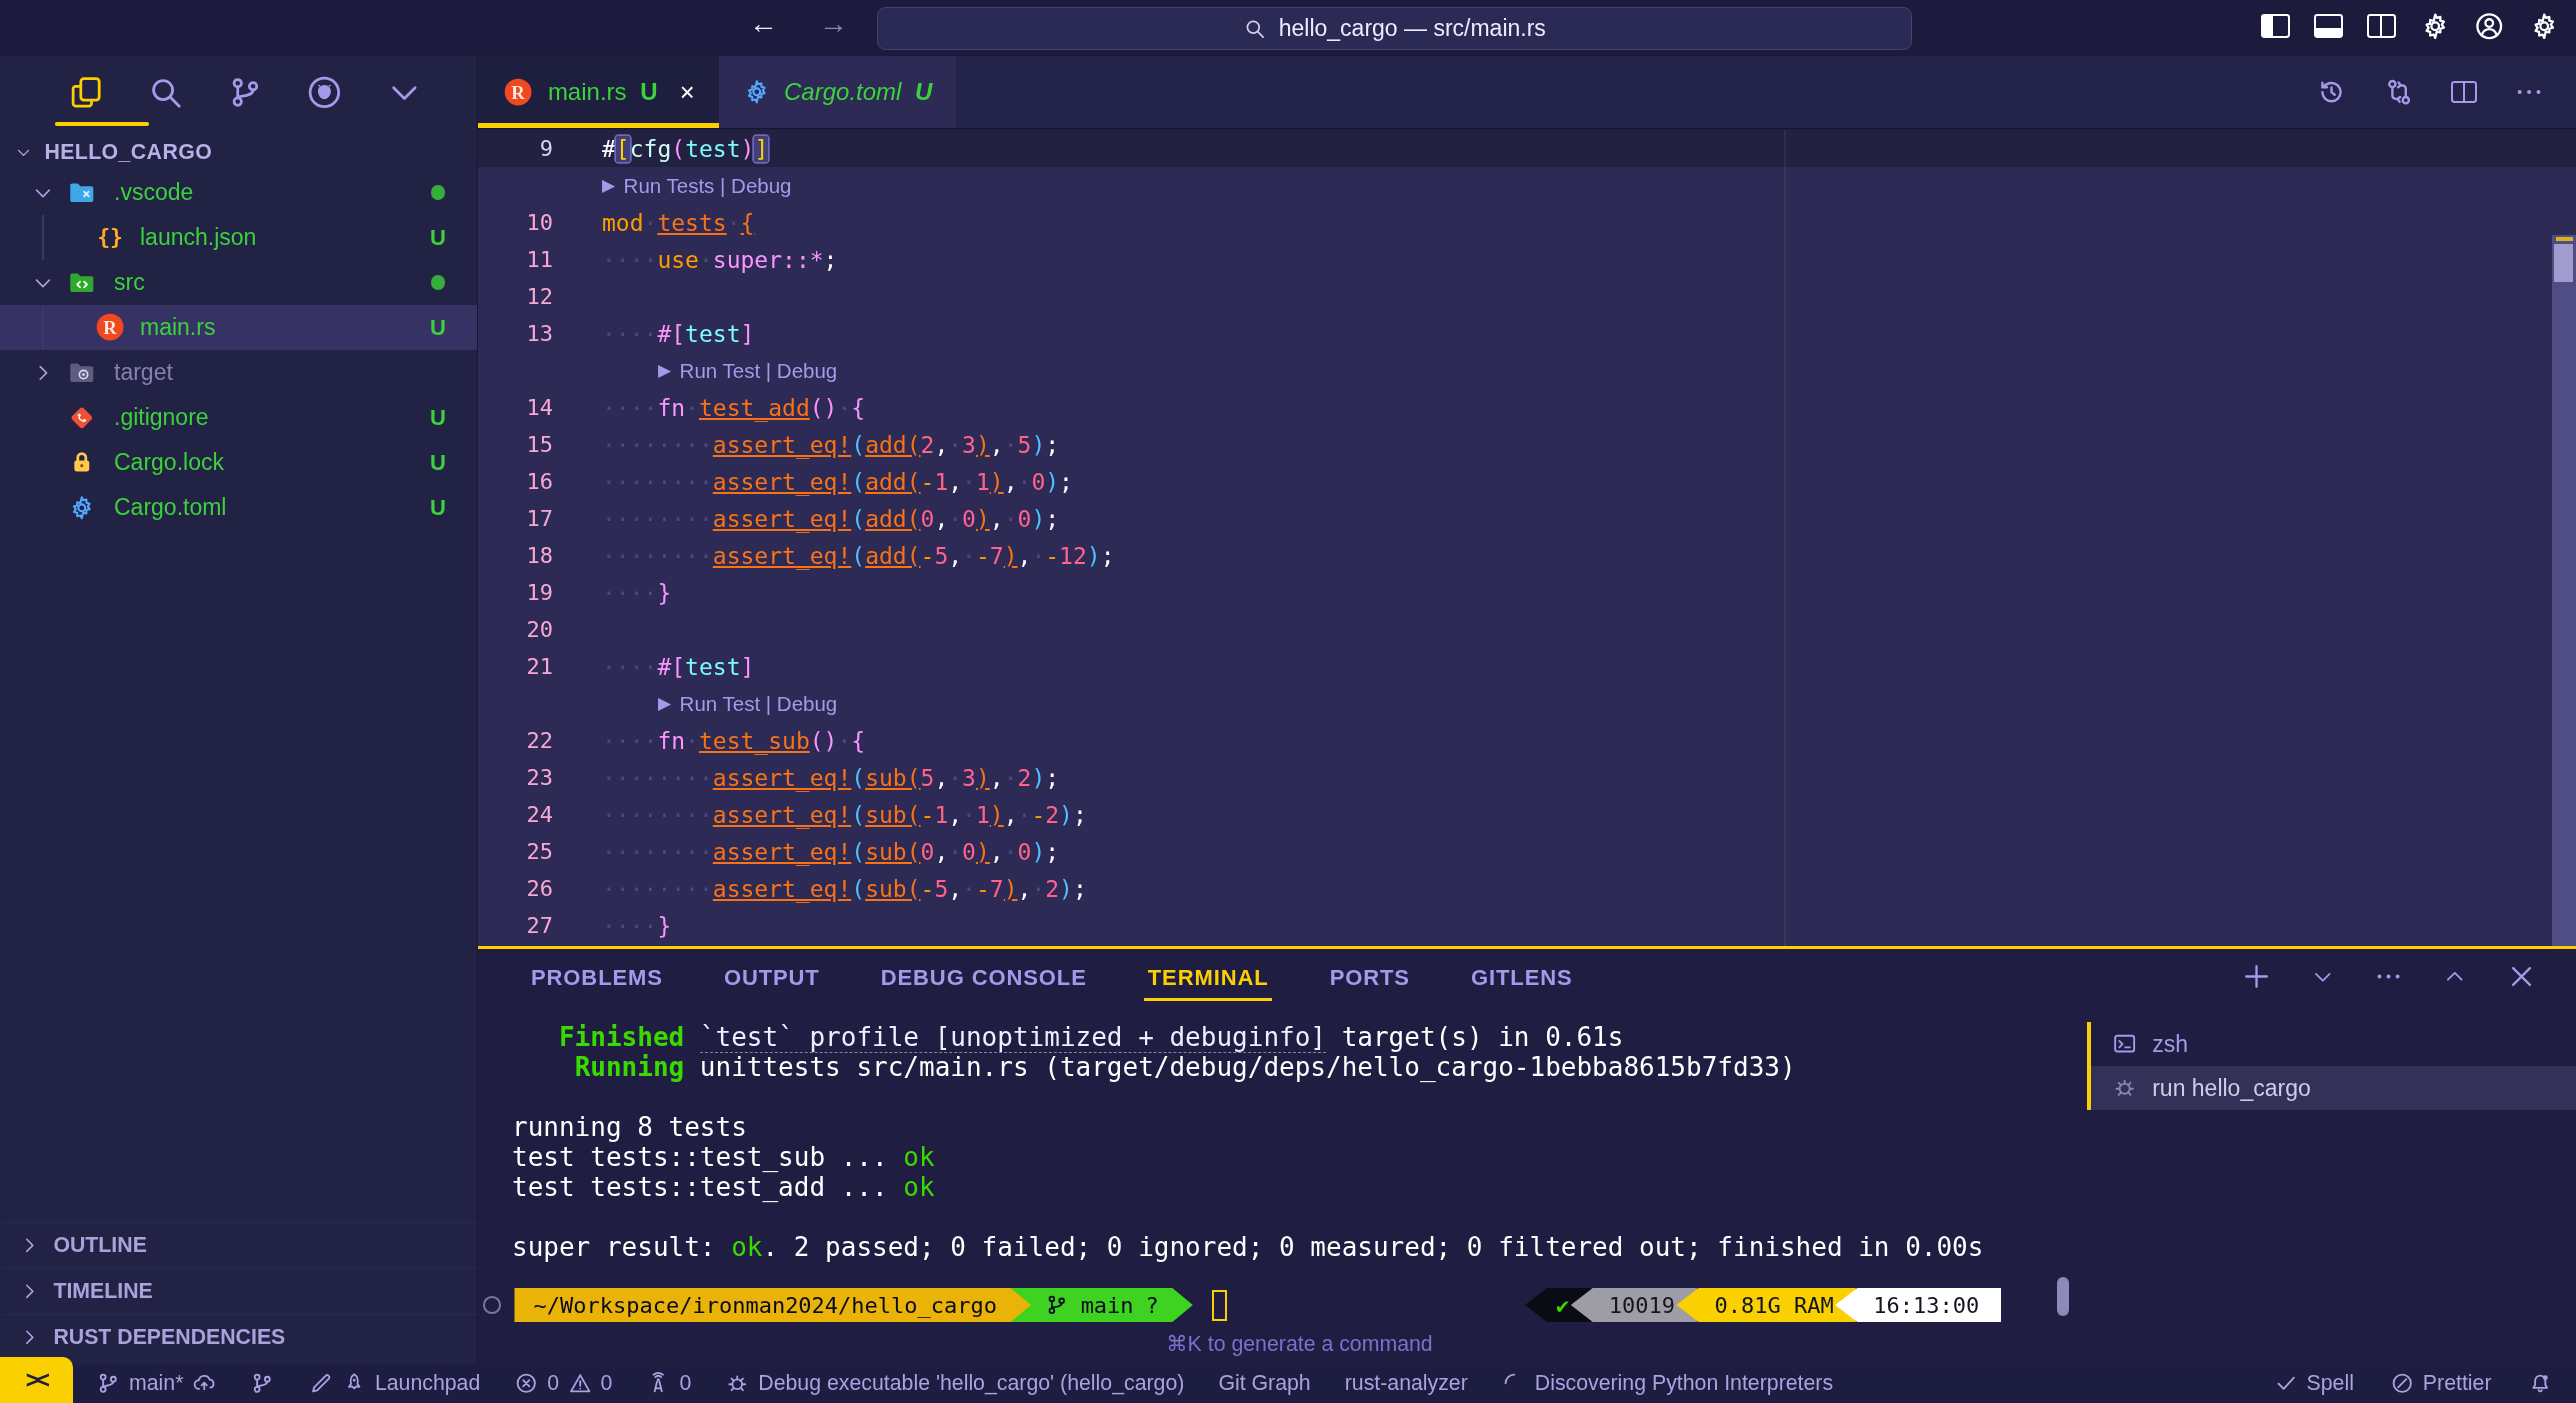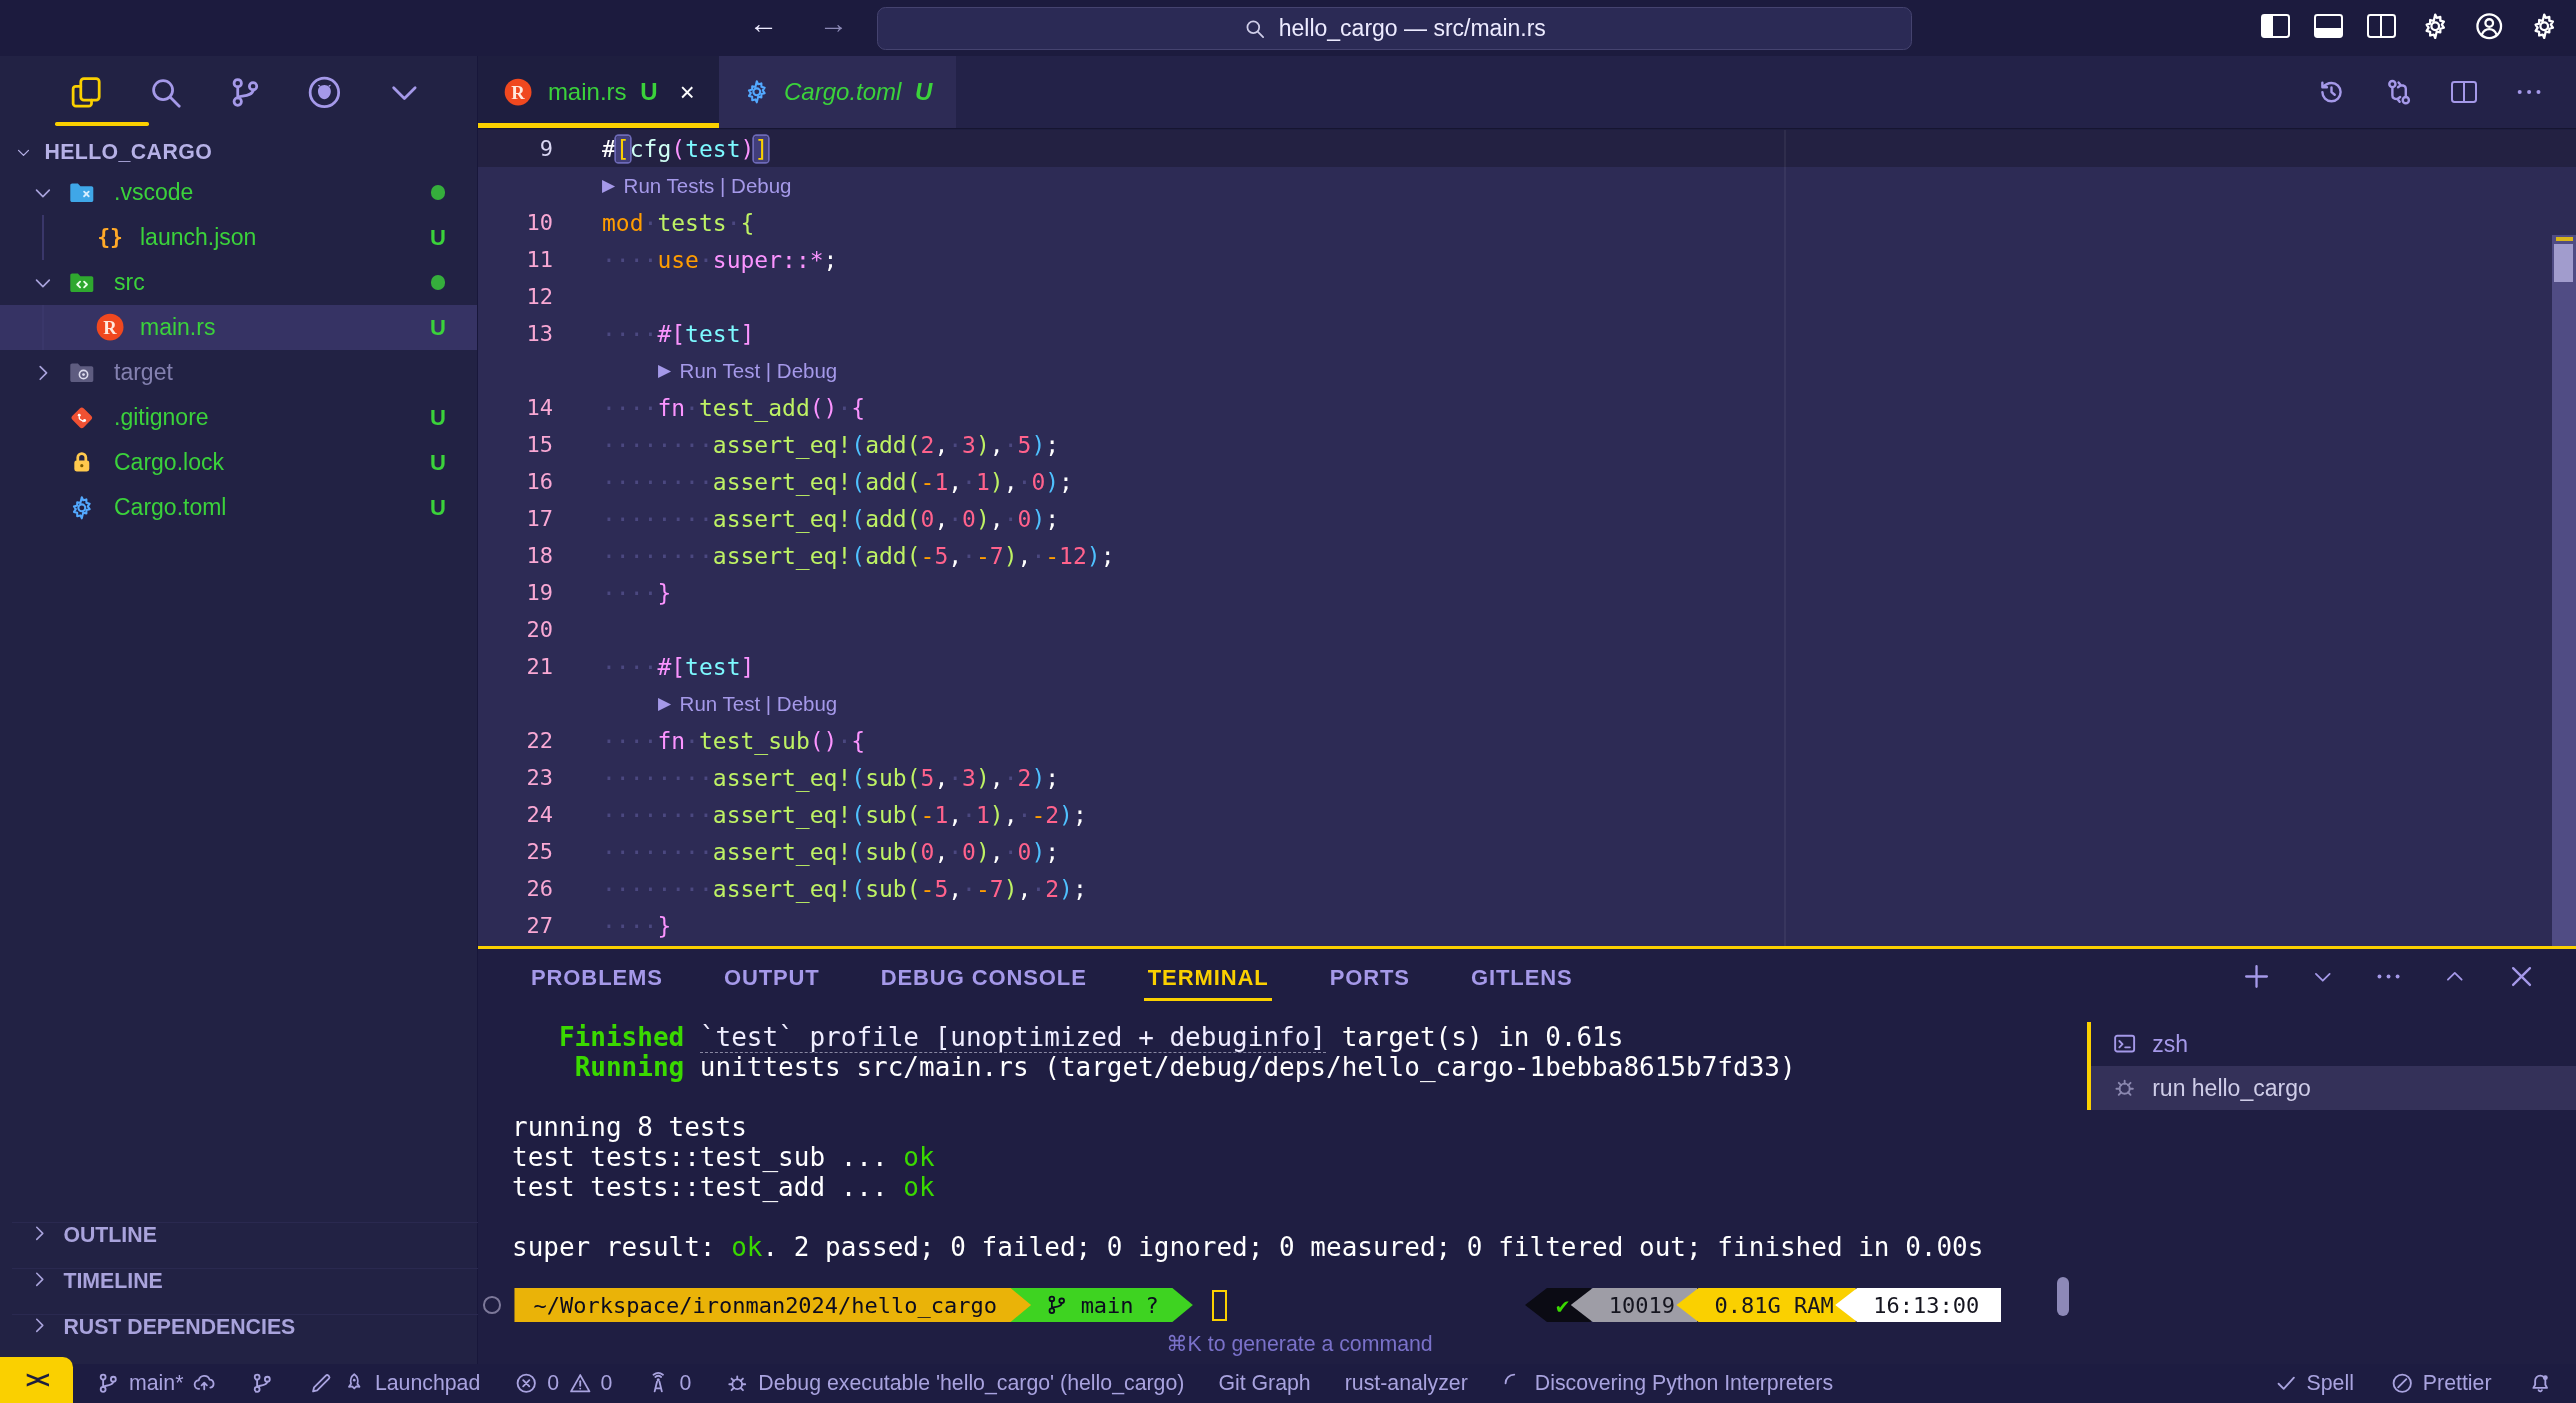--- a/index.html
+++ b/index.html
@@ -38,21 +38,21 @@
   .trow2 .arrow{position:absolute;left:32px;font-size:20.5px;color:#A9A3DC;}
   .trow2 .ficon{position:absolute;left:68px;font-size:24px;}
   .trow2.lvl1 .ficon{left:94px;}
   .trow2 .flabel{position:absolute;left:114px;}
   .trow2.lvl1 .flabel{left:140px;}
   .trow2.guide::before{content:"";position:absolute;left:42px;top:0;bottom:0;width:1.7px;background:#3A376A;}
   .green{color:#3BD23B;}
   .muted{color:#8481B0;}
   .badgeU{position:absolute;right:31px;font-size:22px;font-weight:bold;color:#3BD23B;}
   .dotb{position:absolute;right:32px;width:14.5px;height:14.5px;border-radius:50%;background:#3BD23B;opacity:.8;}
-  .section{position:absolute;left:12px;width:100%;height:46px;display:flex;align-items:flex-start;gap:13.7px;
+  .section{position:absolute;left:2px;width:100%;height:46px;display:flex;align-items:center;gap:13.7px;
            padding-left:17px;box-sizing:border-box;font-weight:bold;font-size:21.3px;color:#A9A3DC;
            border-top:0.9px solid #2A2950;}
   .section .arrow{font-size:19.6px;}
 
   
   .tabbar{position:absolute;left:478px;top:56px;right:0;height:73px;background:#232248;
           border-bottom:1.7px solid #161531;display:flex;box-sizing:border-box;}
   .tab{display:flex;align-items:center;gap:13.7px;padding:0 24px;font-size:24px;color:#3BD23B;}
   .tab.active{background:#1E1E3F;box-shadow:inset 0 -5.1px 0 #FAD000;}
   .tab.inactive{background:#2D2B55;border-right:1.7px solid #232248;font-style:italic;}
@@ -69,21 +69,21 @@
   .ovmark-y{position:absolute;right:3.4px;top:107px;width:17px;height:4.3px;background:#FAD000;opacity:.8;}
   .ovmark-l{position:absolute;right:2.6px;top:114px;width:19px;height:38px;background:rgba(205,200,245,0.65);}
   .code-row{display:flex;height:37px;align-items:center;position:relative;}
   .code-row.hl{background:rgba(0,0,0,0.22);}
   .gutter{flex:0 0 124px;text-align:right;padding-right:49px;box-sizing:border-box;
           font-family:"DejaVu Sans Mono",monospace;font-size:22px;color:#f9a8d4;}
   .hl .gutter{color:#D8D5F2;}
   .codetext{font-family:"DejaVu Sans Mono",monospace;font-size:23px;white-space:pre;}
   .lens{font-size:20.5px;color:#A599E9;display:flex;align-items:center;gap:8.5px;}
   .lens .play{font-size:17px;}
-  .tw{color:#FFFFFF;} .ty{color:#bef264;} .to{color:#FF9D00;} .tp{color:#FF628C;}
+  .tw{color:#FFFFFF;} .ty{color:#f97316;text-decoration:underline;} .to{color:#FF9D00;} .tp{color:#FF628C;}
   .tm{color:#FB94FF;} .tc{color:#7DF9FF;} .tc2{color:#CFFFF4;} .tb{color:#4FC1FF;}
   .tws{color:#4B4880;}
   .tbx{color:#FAD000;background:#413E7A;box-shadow:0 0 0 1.7px #6E6AB8;border-radius:2.6px;}
 
   
   .panel{position:absolute;left:478px;top:946px;right:0;height:418px;background:#1F1E42;
          border-top:3.4px solid #FAD000;box-sizing:border-box;}
   .ptabs{display:flex;gap:61px;padding-left:53px;height:58px;align-items:center;
          font-weight:bold;font-size:22px;letter-spacing:0.9px;color:#A599E9;}
   .ptab{position:relative;}

